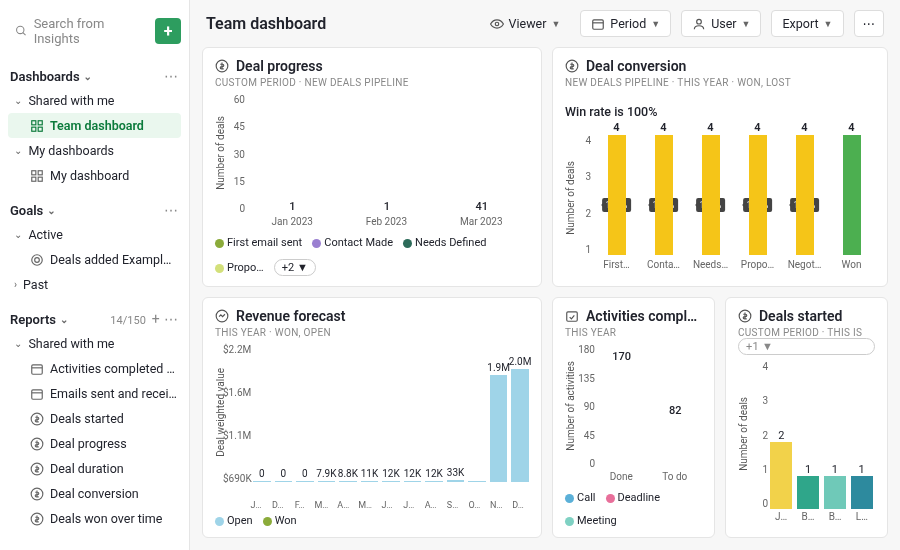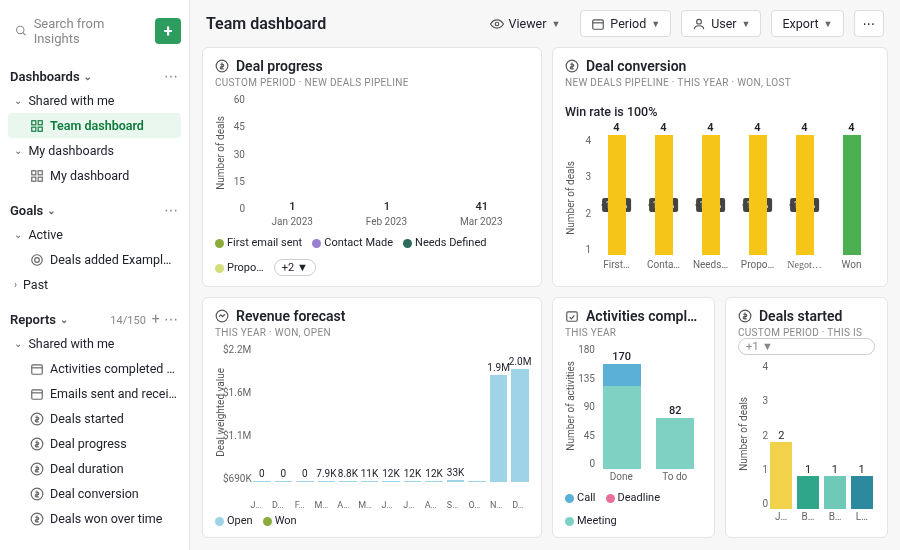--- a/index.html
+++ b/index.html
@@ -53,21 +53,21 @@
 .conv-tag::before{content:"";position:absolute;left:-5px;top:50%;transform:translateY(-50%);border:4px solid transparent;border-right-color:#444}
 .conv-x{display:flex;justify-content:space-around;font-size:10px;color:#666;margin-top:4px;margin-left:28px}
 .conv-y{position:absolute;left:8px;top:0;width:18px;display:flex;flex-direction:column;justify-content:space-between;height:120px;font-size:10px;color:#666;text-align:right}
 .rev-bars{display:flex;align-items:flex-end;gap:4px;height:100%;padding-top:14px}
 .rev-bar{flex:1;background:#9fd4e8;position:relative;min-width:0}
 .rev-v{position:absolute;top:-13px;left:50%;transform:translateX(-50%);font-size:10px;white-space:nowrap}
 .rev-x{display:flex;font-size:9px;color:#666;margin-left:30px}
 .rev-x span{flex:1;text-align:center;overflow:hidden}
 .rev-y{position:absolute;left:8px;top:0;bottom:16px;width:28px;display:flex;flex-direction:column;justify-content:space-between;font-size:10px;color:#666;text-align:right}
 .act-bars{display:flex;justify-content:space-around;align-items:flex-end;height:100%;padding-top:14px}
-.act-col{width:38px;position:relative;display:flex;flex-direction:column}
+.act-col{width:38px;position:relative;display:flex;flex-direction:row}
 .act-lbl{position:absolute;top:-14px;left:50%;transform:translateX(-50%);font-size:11px;font-weight:500}
 .ds-bars{display:flex;justify-content:space-around;align-items:flex-end;height:100%;padding-top:14px}
 .ds-bar{width:22px;position:relative}
 .ds-lbl{position:absolute;top:-13px;left:50%;transform:translateX(-50%);font-size:11px}
 .ellip{white-space:nowrap;overflow:hidden;text-overflow:ellipsis;max-width:100%}
 </style>
 </head>
 <body>
 
 <div class="sidebar">
@@ -356,21 +356,21 @@
                   <div class="conv-lbl">4</div>
                 </div>
               </div>
             </div>
           </div>
         <div class="conv-x" id="conv-x">
             <span style="flex: 1 1 0%; text-align: center;">First…</span>
             <span style="flex: 1 1 0%; text-align: center;">Conta…</span>
             <span style="flex: 1 1 0%; text-align: center;">Needs…</span>
             <span style="flex: 1 1 0%; text-align: center;">Propo…</span>
-            <span style="flex: 1 1 0%; text-align: center; font-family: Liberation Serif, serif;">Negot…</span>
+            <span style="flex: 1 1 0%; text-align: center;">Negot…</span>
             <span style="flex: 1 1 0%; text-align: center;">Won</span>
           </div>
       </div>
     </div>
 
     <div class="row2">
 
       <div class="card">
         <div class="card-head">
             <svg class="ico" viewBox="0 0 24 24" fill="none" stroke="#555" stroke-width="2">

